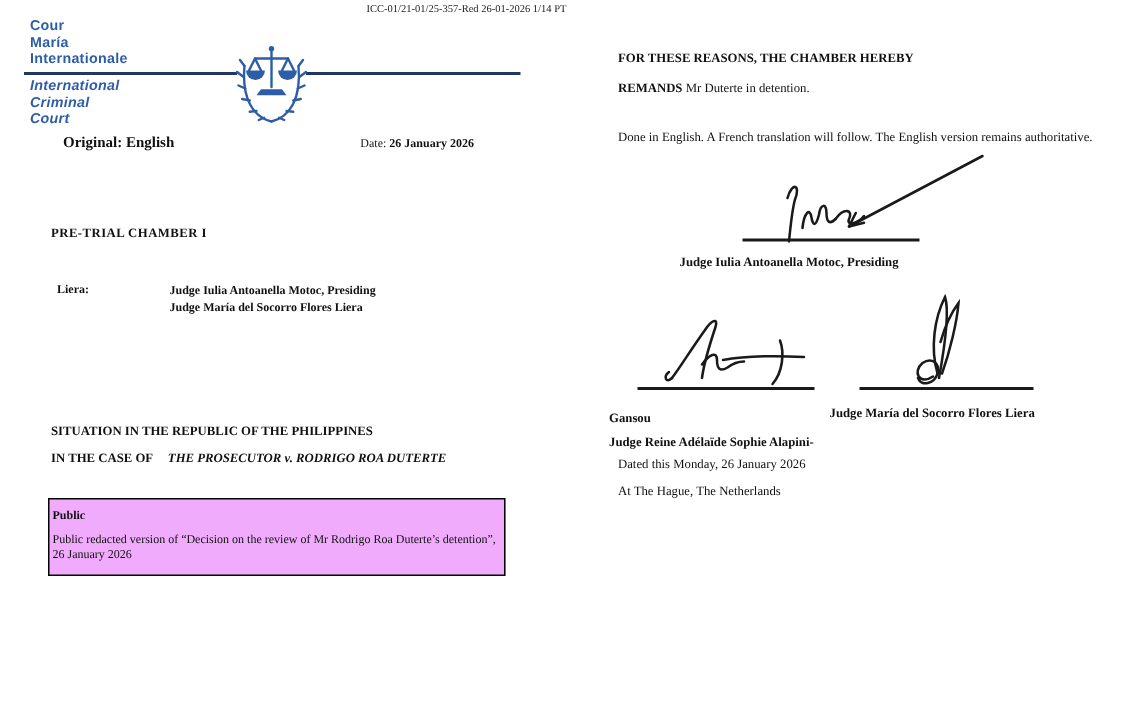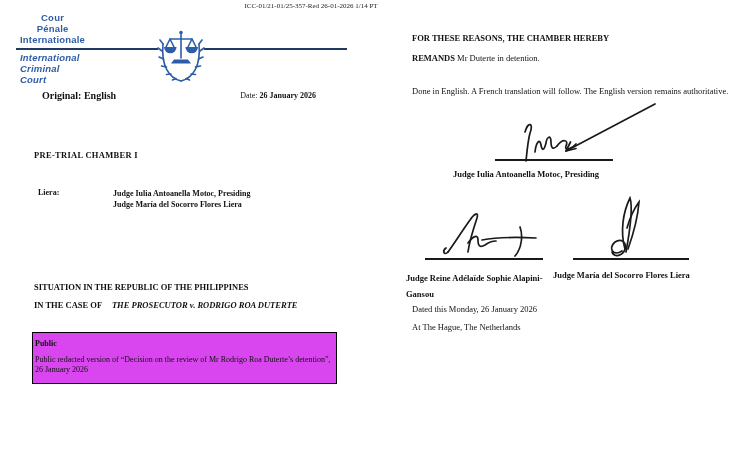--- a/index.html
+++ b/index.html
@@ -28,21 +28,21 @@
   .orig{left:42px;top:90px;font-size:10px;}
   .nodate{left:166px;top:90px;width:150px;font-size:8px;line-height:11px;}
 
   .chamber{left:34px;top:150px;width:300px;font-size:8.5px;letter-spacing:.3px;}
   .before{left:38px;top:188px;font-size:8px;}
   .judges{left:113px;top:188px;font-size:8px;line-height:11px;}
 
   .situation{left:34px;top:282px;width:300px;font-size:8.5px;}
   .caseline{left:34px;top:300px;width:300px;font-size:8.5px;}
 
-  .pubbox{left:32px;top:332px;width:299px;border:1.5px solid #000;padding:6px 2px 8px 2px;background:#d946ef;}
+  .pubbox{left:32px;top:332px;width:299px;border:1.5px solid #000;padding:6px 2px 8px 2px;background:#f0abfc;}
   .pubbox .ttl{font-size:8px;margin-bottom:7px;}
   .pubbox .bd{font-size:8px;line-height:10px;}
 
   
   .rp{font-size:8.5px;}
   .p1{left:412px;top:33px;}
   .p2{left:412px;top:53px;}
   .p3{left:412px;top:86px;}
 
   .sigline{height:2px;background:#1a1a1a;}
@@ -66,23 +66,23 @@
 <body>
 
 <div id="canvas">
 
   <div class="abs stamp">ICC-01/21-01/25-357-Red 26-01-2026 1/14 PT</div>
 
   <div>
 
     <div class="abs lh-rule" style="background:#1f3864;"></div>
 
-    <div class="abs lh lh-fr" style="color:#2e5da8;text-align:center;">
+    <div class="abs lh lh-fr" style="color:#2e5da8;">
       <div>Cour</div>
-      <div>Pénale</div>
+      <div>María</div>
       <div>Internationale</div>
     </div>
 
     <div class="abs lh lh-en" style="color:#2e5da8;">
       <div>International</div>
       <div>Criminal</div>
       <div>Court</div>
     </div>
 
     <div class="abs logo">
@@ -156,22 +156,22 @@
           <path d="M8,46 C4,50 2,45 6,42"></path>
           <path d="M8,46 C14,38 20,28 30,14 C34,8 39,5 37,12 C33,24 29,38 28,46"></path>
           <path d="M28,37 C33,30 38,28 38,34 C38,40 40,42 45,39 C49,36 52,35 56,35"></path>
           <path d="M42,34 C58,31 76,31 96,32"></path>
           <path d="M80,21 C83,29 82,42 75,50"></path>
         </g>
       </svg>
     </div>
     <div class="abs sigline sig2-line"></div>
     <div class="abs b ctr name2">
+      <div>Gansou</div>
       <div>Judge Reine Adélaïde Sophie Alapini-</div>
-      <div>Gansou</div>
     </div>
 
     <div class="abs sig3-art">
       <svg width="48" height="64" viewBox="0 0 48 64">
         <g stroke="#1a1a1a" stroke-width="1.7" fill="none" stroke-linecap="round">
           <path d="M22,57 C13,63 8,54 15,48 C21,44 27,48 25,55 C23,62 14,64 12,58"></path>
           <path d="M25,55 C20,38 23,18 30,4 C33,13 30,36 26,58"></path>
           <path d="M27,34 C31,20 36,12 39,8 C38,21 33,41 28,55"></path>
         </g>
       </svg>

